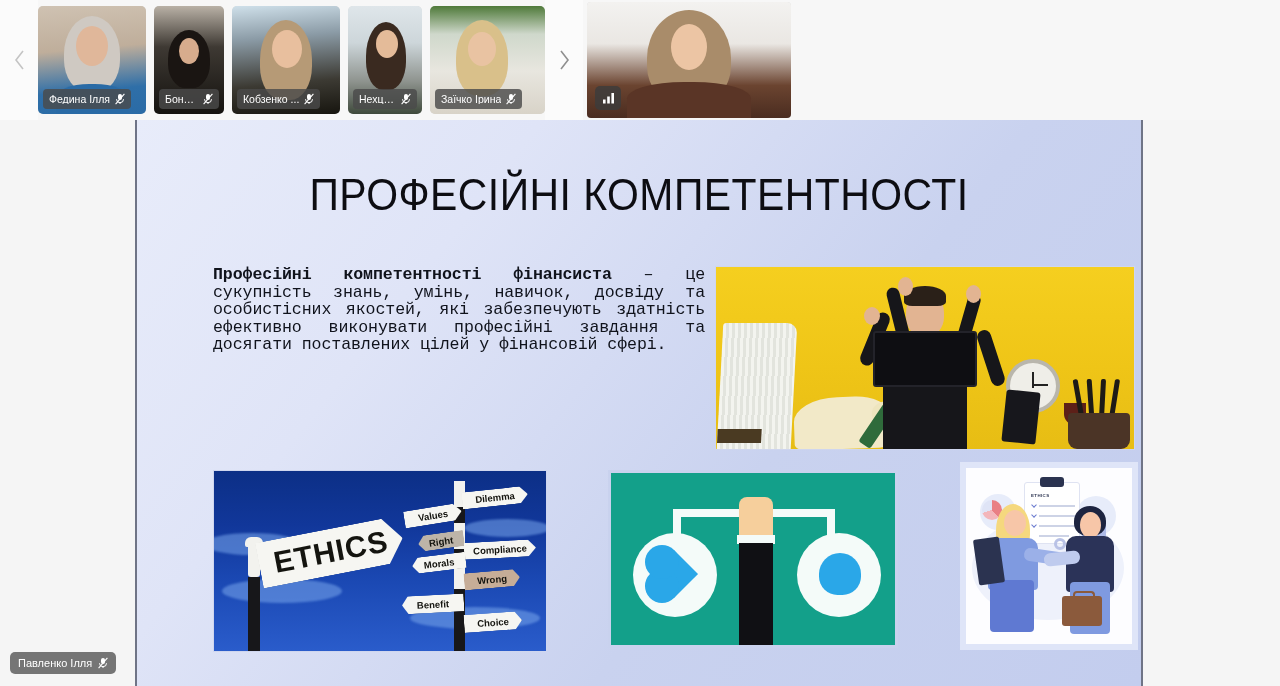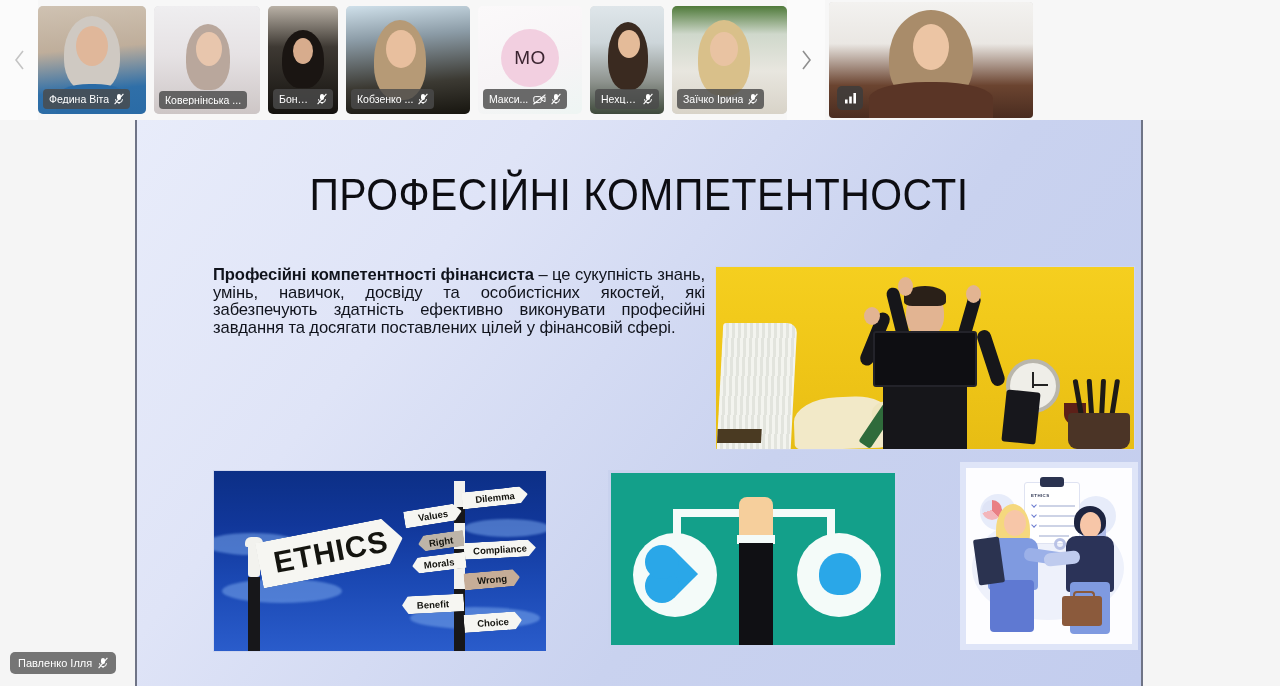--- a/index.html
+++ b/index.html
@@ -71,21 +71,21 @@
   .slide-title {
     position: absolute; left: 0; right: 0; top: 50px;
     text-align: center; color: #0d0d12;
     font-size: 44px; letter-spacing: .5px;
     font-family: "Liberation Sans", sans-serif; font-weight: 400;
     transform: scaleX(.93); transform-origin: center;
   }
 
   .txtcol { position: absolute; left: 76px; top: 146px; width: 492px; color: #10131c; }
   .p1, .p2 { font-size: 16.6px; line-height: 1.06; text-align: justify; letter-spacing: -.1px; }
-  .p1 { margin-bottom: 28px; }
+  .p1 { margin-bottom: 28px; font-family: Liberation Mono, monospace; }
   .p1 b, .p2 b { font-weight: 700; }
   .p2 i { font-style: italic; }
 
   
   .photo-yellow {
     position: absolute; left: 578px; top: 146px; width: 420px; height: 184px;
     background: linear-gradient(180deg,#f5cf1f 0%,#efc517 55%,#e7bd14 100%);
     overflow: hidden; border: 1px solid #cfd6ee;
   }
   .py-chair { position: absolute; left: 4px; bottom: 0; width: 74px; height: 126px;
@@ -200,102 +200,69 @@
     <div class="tiles">
 
 
       <div class="tile" style="width:108px">
         <div class="bg" style="background:linear-gradient(175deg,#cfc2b2 0%,#bfae9b 40%,#2f6fa8 76%,#2a6ba6 100%)">
           <div class="hair" style="left:26px;top:10px;width:56px;height:76px;background:#cfc9c2"></div>
           <div class="head" style="left:38px;top:20px;width:32px;height:40px;background:#e0b79a"></div>
           <div class="body-sh" style="left:18px;bottom:0;width:72px;height:30px;background:#2a6ba6"></div>
         </div>
         <div class="namechip">
-          <span class="nm">Федина Віта</span>
+          <span class="nm">Федина Ілля</span>
           <span class="ic">
             <svg width="10" height="12" viewBox="0 0 10 12">
                 <rect x="3" y="1" width="4" height="6" rx="2" fill="#fff"></rect>
                 <path d="M1.5 6.2a3.5 3.5 0 007 0" fill="none" stroke="#fff" stroke-width="1"></path>
                 <line x1="5" y1="9.2" x2="5" y2="11" stroke="#fff" stroke-width="1"></line>
                 <line x1="0.6" y1="11.2" x2="9.4" y2="0.8" stroke="#fff" stroke-width="1.1"></line>
               </svg>
           </span>
         </div>
       </div>
 
-      <div class="tile" style="width:106px">
-        <div class="bg" style="background:linear-gradient(180deg,#efeef0 0%,#e6e2e4 45%,#cdc6c6 100%)">
-          <div class="hair" style="left:32px;top:18px;width:44px;height:66px;background:#b9a79c"></div>
-          <div class="head" style="left:42px;top:26px;width:26px;height:34px;background:#e8c6ad"></div>
-        </div>
-        <div class="namechip">
-          <span class="nm">Ковернінська ...</span>
-        </div>
-      </div>
 
       <div class="tile" style="width:70px">
         <div class="bg" style="background:linear-gradient(180deg,#b9b1a6 0%,#3e3933 38%,#14120f 100%)">
           <div class="hair" style="left:14px;top:24px;width:42px;height:58px;background:#1a1512"></div>
           <div class="head" style="left:25px;top:32px;width:20px;height:26px;background:#d7ac8d"></div>
         </div>
         <div class="namechip">
           <span class="nm">Бондарук Т...</span>
           <span class="ic">
             <svg width="10" height="12" viewBox="0 0 10 12">
                 <rect x="3" y="1" width="4" height="6" rx="2" fill="#fff"></rect>
                 <path d="M1.5 6.2a3.5 3.5 0 007 0" fill="none" stroke="#fff" stroke-width="1"></path>
                 <line x1="5" y1="9.2" x2="5" y2="11" stroke="#fff" stroke-width="1"></line>
                 <line x1="0.6" y1="11.2" x2="9.4" y2="0.8" stroke="#fff" stroke-width="1.1"></line>
               </svg>
           </span>
         </div>
       </div>
 
-      <div class="tile" style="width:124px">
+      <div class="tile" style="width:108px">
         <div class="bg" style="background:linear-gradient(175deg,#cfe0ea 0%,#8b9ba6 30%,#3c3a33 70%,#17150f 100%)">
           <div class="hair" style="left:28px;top:14px;width:52px;height:80px;background:#b69a76"></div>
           <div class="head" style="left:40px;top:24px;width:30px;height:38px;background:#e8bf9e"></div>
         </div>
         <div class="namechip">
           <span class="nm">Кобзенко ...</span>
           <span class="ic">
             <svg width="10" height="12" viewBox="0 0 10 12">
                 <rect x="3" y="1" width="4" height="6" rx="2" fill="#fff"></rect>
                 <path d="M1.5 6.2a3.5 3.5 0 007 0" fill="none" stroke="#fff" stroke-width="1"></path>
                 <line x1="5" y1="9.2" x2="5" y2="11" stroke="#fff" stroke-width="1"></line>
                 <line x1="0.6" y1="11.2" x2="9.4" y2="0.8" stroke="#fff" stroke-width="1.1"></line>
               </svg>
           </span>
         </div>
       </div>
 
-      <div class="tile" style="width:104px;background:#faf7f9">
-        <div class="bg" style="background:linear-gradient(160deg,#fbf9fa 0%,#f7f4f6 55%,#eef5f3 100%)"></div>
-        <div class="avatar-circle">
-          <span>МО</span>
-        </div>
-        <div class="namechip">
-          <span class="nm">Макси...</span>
-          <span class="ic">
-            <svg width="13" height="11" viewBox="0 0 13 11">
-                <rect x="0.8" y="2.6" width="7.4" height="6" rx="1.4" fill="none" stroke="#fff" stroke-width="1"></rect>
-                <path d="M8.8 4.6l3.2-1.8v5l-3.2-1.8z" fill="none" stroke="#fff" stroke-width="1"></path>
-                <line x1="0.4" y1="10.3" x2="12.4" y2="0.6" stroke="#fff" stroke-width="1.1"></line>
-              </svg>
-          </span>
-          <span class="ic">
-            <svg width="10" height="12" viewBox="0 0 10 12">
-                <rect x="3" y="1" width="4" height="6" rx="2" fill="#fff"></rect>
-                <path d="M1.5 6.2a3.5 3.5 0 007 0" fill="none" stroke="#fff" stroke-width="1"></path>
-                <line x1="5" y1="9.2" x2="5" y2="11" stroke="#fff" stroke-width="1"></line>
-                <line x1="0.6" y1="11.2" x2="9.4" y2="0.8" stroke="#fff" stroke-width="1.1"></line>
-              </svg>
-          </span>
-        </div>
-      </div>
 
 
       <div class="tile" style="width:74px">
         <div class="bg" style="background:linear-gradient(180deg,#dfe6ea 0%,#cdd6da 34%,#8e938e 70%,#3f4a3c 100%)">
           <div class="hair" style="left:18px;top:16px;width:40px;height:68px;background:#3a2a20"></div>
           <div class="head" style="left:28px;top:24px;width:22px;height:28px;background:#e4bb99"></div>
         </div>
         <div class="namechip">
           <span class="nm">Нехца Ана...</span>
           <span class="ic">

